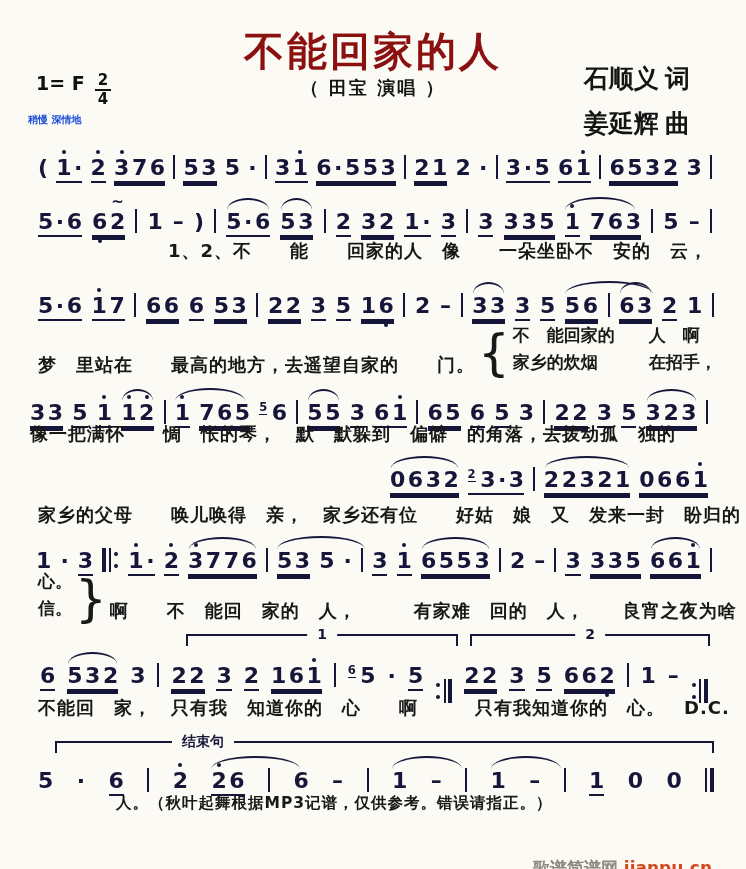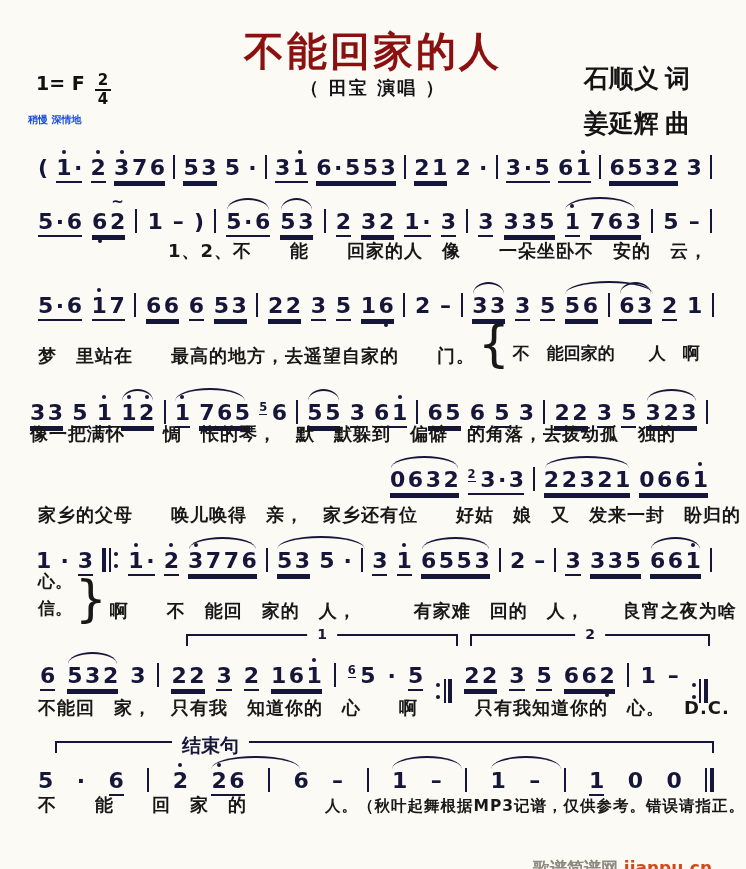--- a/index.html
+++ b/index.html
@@ -59,21 +59,21 @@
   .rep .bd b{display:block;width:4px;height:4px;border-radius:50%;background:var(--ink)}
 
   
   .volta{position:absolute;height:10px;border-top:2.2px solid var(--ink);
          border-left:2.2px solid var(--ink);border-right:2.2px solid var(--ink)}
   .volta>span{position:absolute;top:-10px;left:50%;transform:translateX(-50%);
               background:var(--bg);padding:0 10px;font-size:14px;font-weight:bold}
   .volta1{top:634px;left:186px;width:268px}
   .volta2{top:634px;left:470px;width:236px}
   .endbr{top:741px;left:55px;width:655px}
-  .endbr>span{left:115px;transform:none;font-size:19px}
+  .endbr>span{left:115px;transform:none;font-size:14px}
 
   
   .lyr,.lyrrow{position:absolute;font-size:18px;font-weight:bold;white-space:pre;
                color:var(--lyr);letter-spacing:1px;line-height:1.3}
   .lyrrow{display:flex;align-items:flex-end}
   .lyrA{top:239px;left:168px}
   .lyrB{top:322px;left:38px}
   .lyrC{top:422px;left:30px}
   .lyrD{top:503px;left:38px}
   .lyrE{top:568px;left:38px}
@@ -353,20 +353,21 @@
     </span>
     <span class="rep">
       <i class="bn"></i>
     </span>
   </div>
 <div class="lyrrow lyrB">
   <span>梦　里站在　　最高的地方，去遥望自家的　　门。</span>
   <span class="brace">{</span>
   <span class="stack">
     <span>不　能回家的　　人　啊</span>
+    <span>家乡的炊烟　　　在招手，</span>
   </span>
 </div>
 <div class="ml ml3">
     <span class="grp u2">
       <span class="nc">3</span>
       <span class="nc">3</span>
     </span>
     <span class="grp u1">
       <span class="nc">5</span>
     </span>
@@ -724,19 +725,18 @@
     </span>
     <span class="grp u0">
       <span class="nc">0</span>
     </span>
     <span class="rep">
       <i class="bn"></i>
       <i class="bt"></i>
     </span>
   </div>
 <div class="lyrrow lyrG">
-  <span>不　　能　　回　家　的</span>
   <span class="lyr-sm">人。（秋叶起舞根据MP3记谱，仅供参考。错误请指正。）</span>
 </div>
 
 <div class="footer">
   <span class="site">歌谱简谱网 </span><span class="link">jianpu.cn</span>
 </div>
 
 </body></html>

